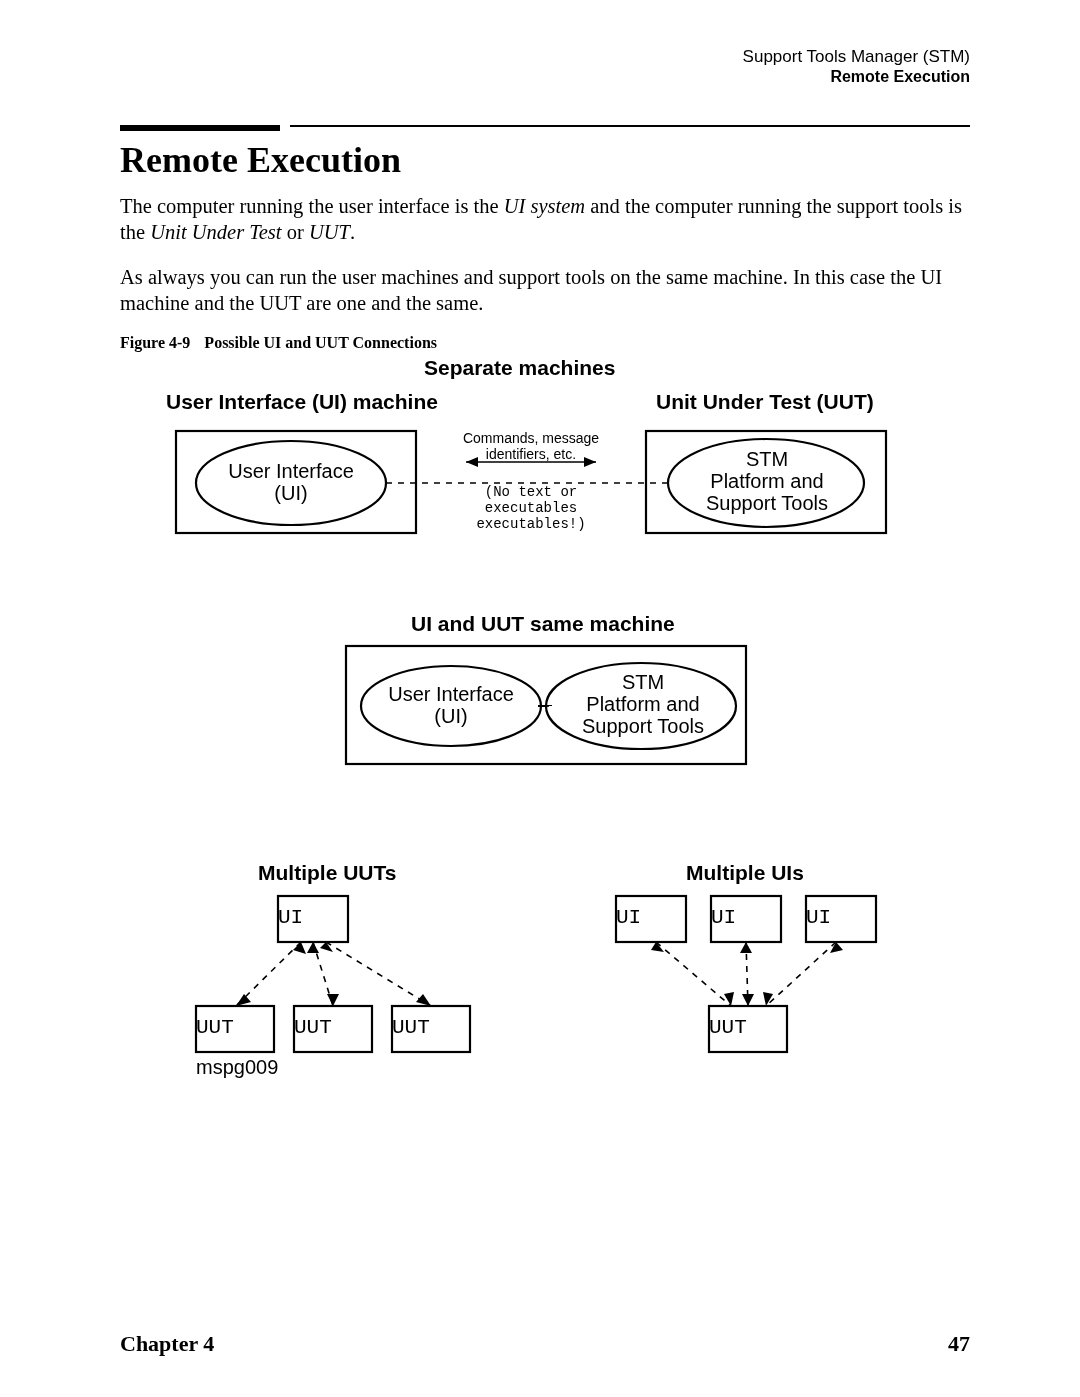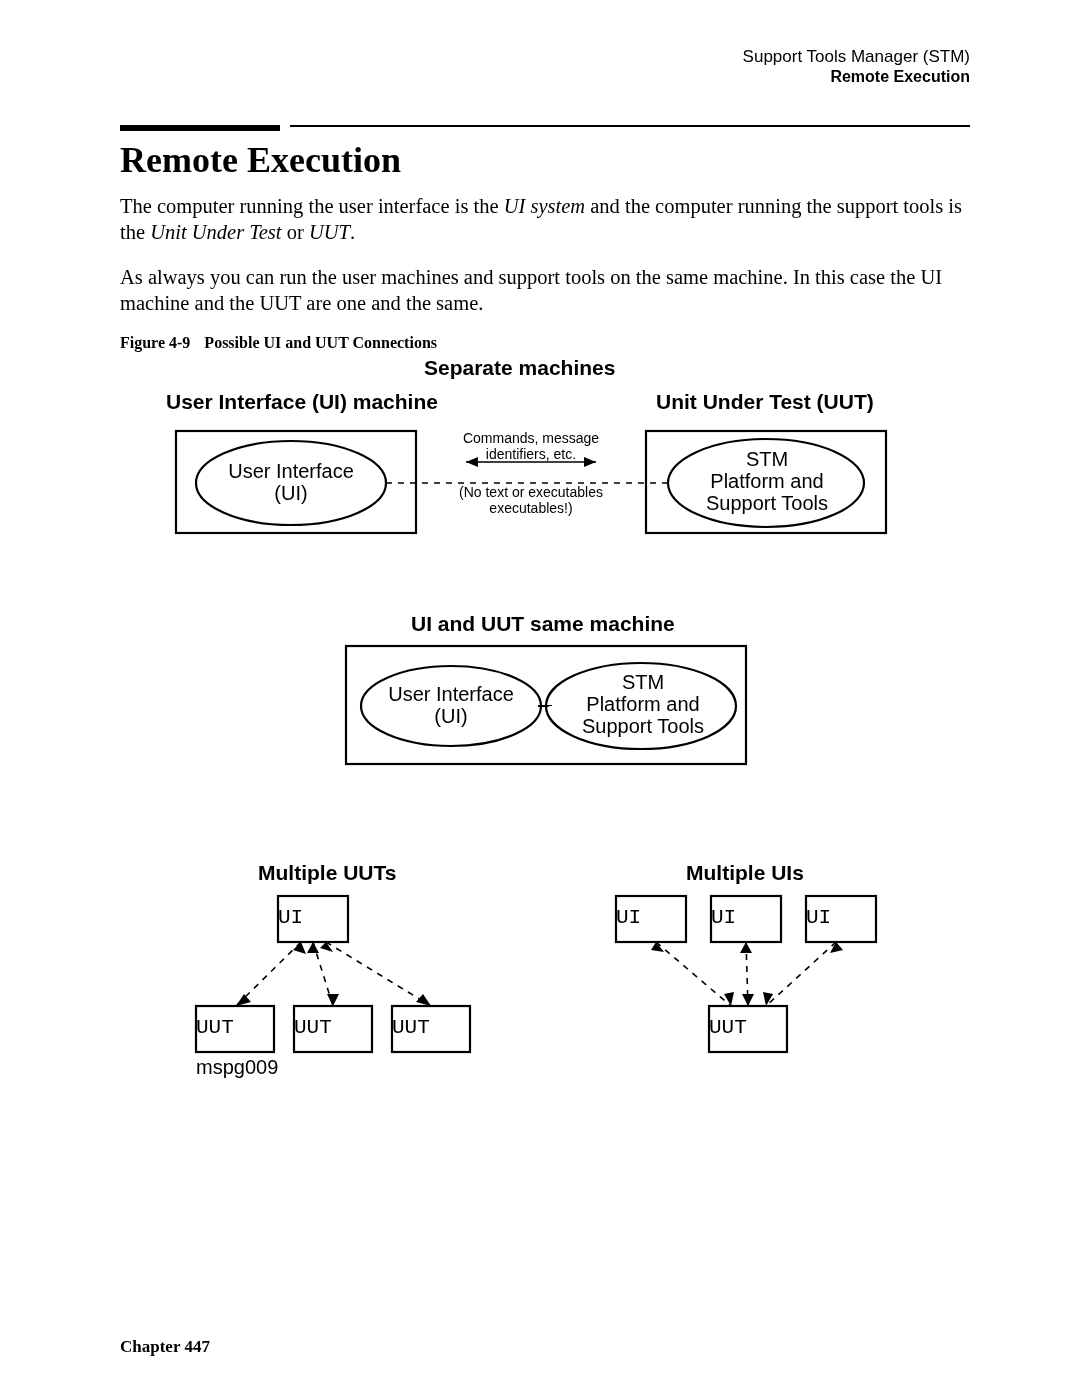--- a/index.html
+++ b/index.html
@@ -100,23 +100,24 @@
     font-size: 21px;
     font-family: Liberation Mono, monospace;
     text-align: left;
   }
   .footer {
     position: absolute;
     left: 120px;
     right: 110px;
     bottom: 40px;
     display: flex;
+    justify-content: space-between;
     font-family: "Times New Roman", Times, serif;
     font-weight: bold;
-    font-size: 17px;
+    font-size: 22px;
   }
   .tiny-id {
     font-family: Arial, Helvetica, sans-serif;
     font-size: 20px;
   }
 </style>
 </head>
 <body>
 
 <div class="page">
@@ -253,21 +254,21 @@
     <div class="ellipse-text" style="position:absolute; left:60px; top:104px; width:130px;">
       <span>User Interface</span><br><span>(UI)</span>
     </div>
     <div class="ellipse-text" style="position:absolute; left:536px; top:92px; width:130px;">
       <span>STM</span><br><span>Platform and</span><br><span>Support Tools</span>
     </div>
 
     <div class="small-note" style="position:absolute; left:280px; top:74px; width:170px;">
       <span>Commands, message</span><br><span>identifiers, etc.</span>
     </div>
-    <div class="small-note" style="position:absolute; left:280px; top:128px; width:170px;">
+    <div class="small-note" style="position:absolute; left:280px; top:128px; width:170px;font-family:Liberation Mono, monospace;">
       <span>(No text or executables</span><br><span>executables!)</span>
     </div>
 
     <div class="label-bold" style="position:absolute; left:245px; top:256px;">UI and UUT same machine</div>
 
     <div class="ellipse-text" style="position:absolute; left:220px; top:327px; width:130px;">
       <span>User Interface</span><br><span>(UI)</span>
     </div>
     <div class="ellipse-text" style="position:absolute; left:412px; top:315px; width:130px;">
       <span>STM</span><br><span>Platform and</span><br><span>Support Tools</span>

